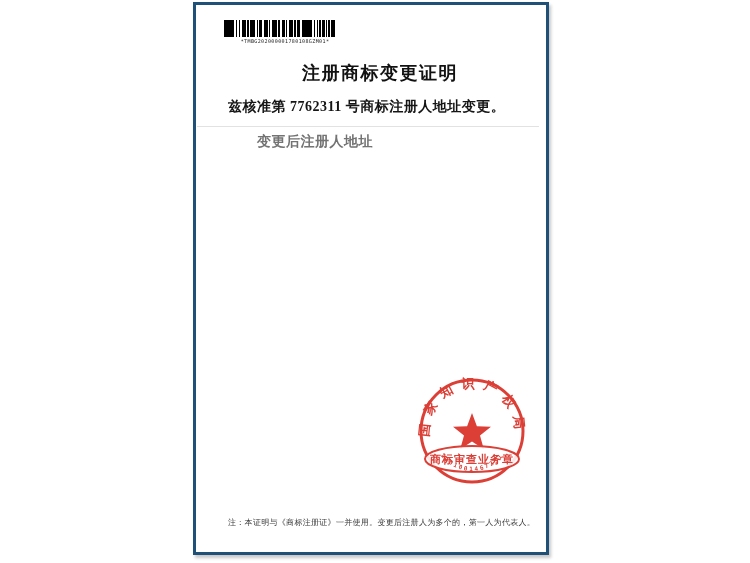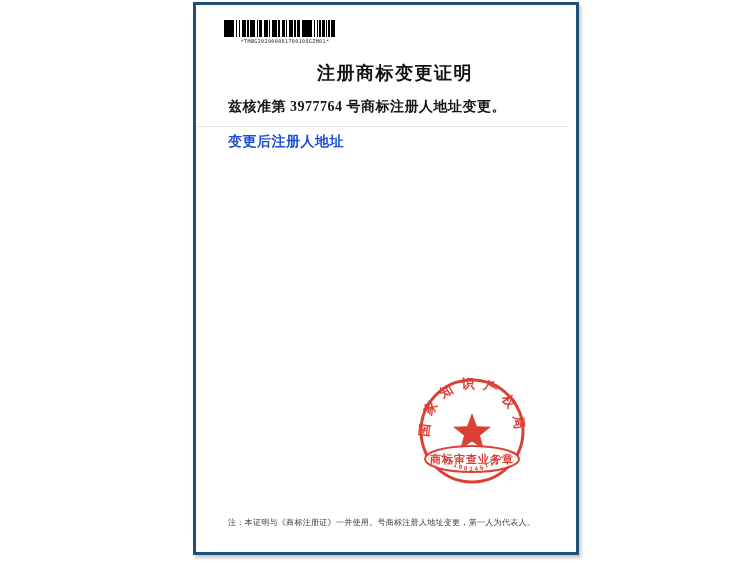--- a/index.html
+++ b/index.html
@@ -1,35 +1,35 @@
 <!DOCTYPE html>
 <html><head>
 <meta charset="utf-8">
 <style>
   html,body{margin:0;padding:0;background:#ffffff;}
   .canvas{position:relative;width:750px;height:563px;background:#ffffff;overflow:hidden;
           font-family:"Liberation Serif","DejaVu Serif",serif;}
-  .page{position:absolute;left:193px;top:2px;width:386px;height:553px;box-sizing:border-box;
+  .page{position:absolute;left:193px;top:2px;width:356px;height:553px;box-sizing:border-box;
         background:#ffffff;border:3px solid #1e5078;box-shadow:2px 3px 3px rgba(0,0,0,.22);padding-left:10px;}
   
   .barcode-wrap{position:absolute;left:28px;top:15px;width:122px;}
   .barcode-bars{display:flex;align-items:stretch;height:17px;}
   .bc-bar{display:block;height:100%;background:#000;}
   .bc-space{display:block;height:100%;background:transparent;}
   .barcode-text{margin-top:1px;text-align:center;font-family:"DejaVu Sans Mono",monospace;
                 font-size:5px;letter-spacing:.4px;color:#222;white-space:nowrap;}
   
   .doc-title{position:absolute;left:0;top:56px;width:100%;text-align:center;text-indent:18px;
              font-size:18px;font-weight:bold;letter-spacing:1.5px;color:#111;}
   
   .approval-line{position:absolute;left:32px;top:93px;font-size:14px;font-weight:600;
                  color:#151515;letter-spacing:.5px;white-space:nowrap;}
   .divider{position:absolute;left:1px;top:121px;width:calc(100% - 8px);height:1px;background:#e2e2e2;}
   .address-line{position:absolute;left:32px;top:128px;display:flex;align-items:baseline;white-space:nowrap;}
-  .address-label{font-size:14px;font-weight:600;color:#1d4ed8;letter-spacing:.5px;}
+  .address-label{font-size:14px;font-weight:600;color:#737373;letter-spacing:.5px;margin-left:29px;}
   .address-value{font-size:10.5px;color:#2a2a2a;margin-left:7px;letter-spacing:.3px;}
   
   .seal{position:absolute;left:221px;top:371px;width:110px;height:110px;mix-blend-mode:multiply;opacity:.95;}
   
   .footer-note{position:absolute;left:32px;top:512px;font-size:8px;color:#3a3a3a;
                letter-spacing:.3px;white-space:nowrap;}
 </style>
 </head>
 <body>
 
@@ -86,21 +86,21 @@
           <span class="bc-space" style="width: 1px;"></span>
           <span class="bc-bar" style="width: 2px;"></span>
           <span class="bc-space" style="width: 1px;"></span>
           <span class="bc-bar" style="width: 4px;"></span>
         </div>
       <div class="barcode-text">*TMBG202000001780108GZM01*</div>
     </div>
 
     <div class="doc-title">注册商标变更证明</div>
 
-    <div class="approval-line">兹核准第 3977764 号商标注册人地址变更。</div>
+    <div class="approval-line">兹核准第 7762311 号商标注册人地址变更。</div>
 
     <div class="divider"></div>
 
     <div class="address-line">
       <span class="address-label">变更后注册人地址</span>
     </div>
 
     <svg class="seal" viewBox="0 0 110 110" xmlns="http://www.w3.org/2000/svg">
       <circle cx="55" cy="55" r="51" fill="none" stroke="#d9342b" stroke-width="3"></circle>
       <path id="sealArcTop" d="M14.6,69.7 A43,43 0 1 1 95.4,69.7" fill="none"></path>
@@ -109,16 +109,16 @@
       </text>
       <polygon fill="#d9342b" points="55,37 59.9,50.2 74,50.8 63,59.6 66.8,73.2 55,65.4 43.2,73.2 47,59.6 36,50.8 50.1,50.2"></polygon>
       <ellipse cx="55" cy="83" rx="47" ry="13" fill="#ffffff" fill-opacity="0.88" stroke="#d9342b" stroke-width="2"></ellipse>
       <text x="55" y="87" text-anchor="middle" fill="#d9342b" font-size="11" font-weight="bold" letter-spacing="1" font-family="Liberation Serif, serif">商标审查业务章</text>
       <path id="sealArcBottom" d="M24.4,80.7 A40,40 0 0 0 85.6,80.7" fill="none"></path>
       <text fill="#d9342b" font-size="6" font-weight="bold" letter-spacing="2" font-family="DejaVu Sans Mono, monospace">
         <textPath href="#sealArcBottom" startOffset="50%" text-anchor="middle">1101001467231</textPath>
       </text>
     </svg>
 
-    <div class="footer-note">注：本证明与《商标注册证》一并使用。号商标注册人地址变更，第一人为代表人。</div>
+    <div class="footer-note">注：本证明与《商标注册证》一并使用。变更后注册人为多个的，第一人为代表人。</div>
 
   </div>
 </div>
 
 </body></html>

